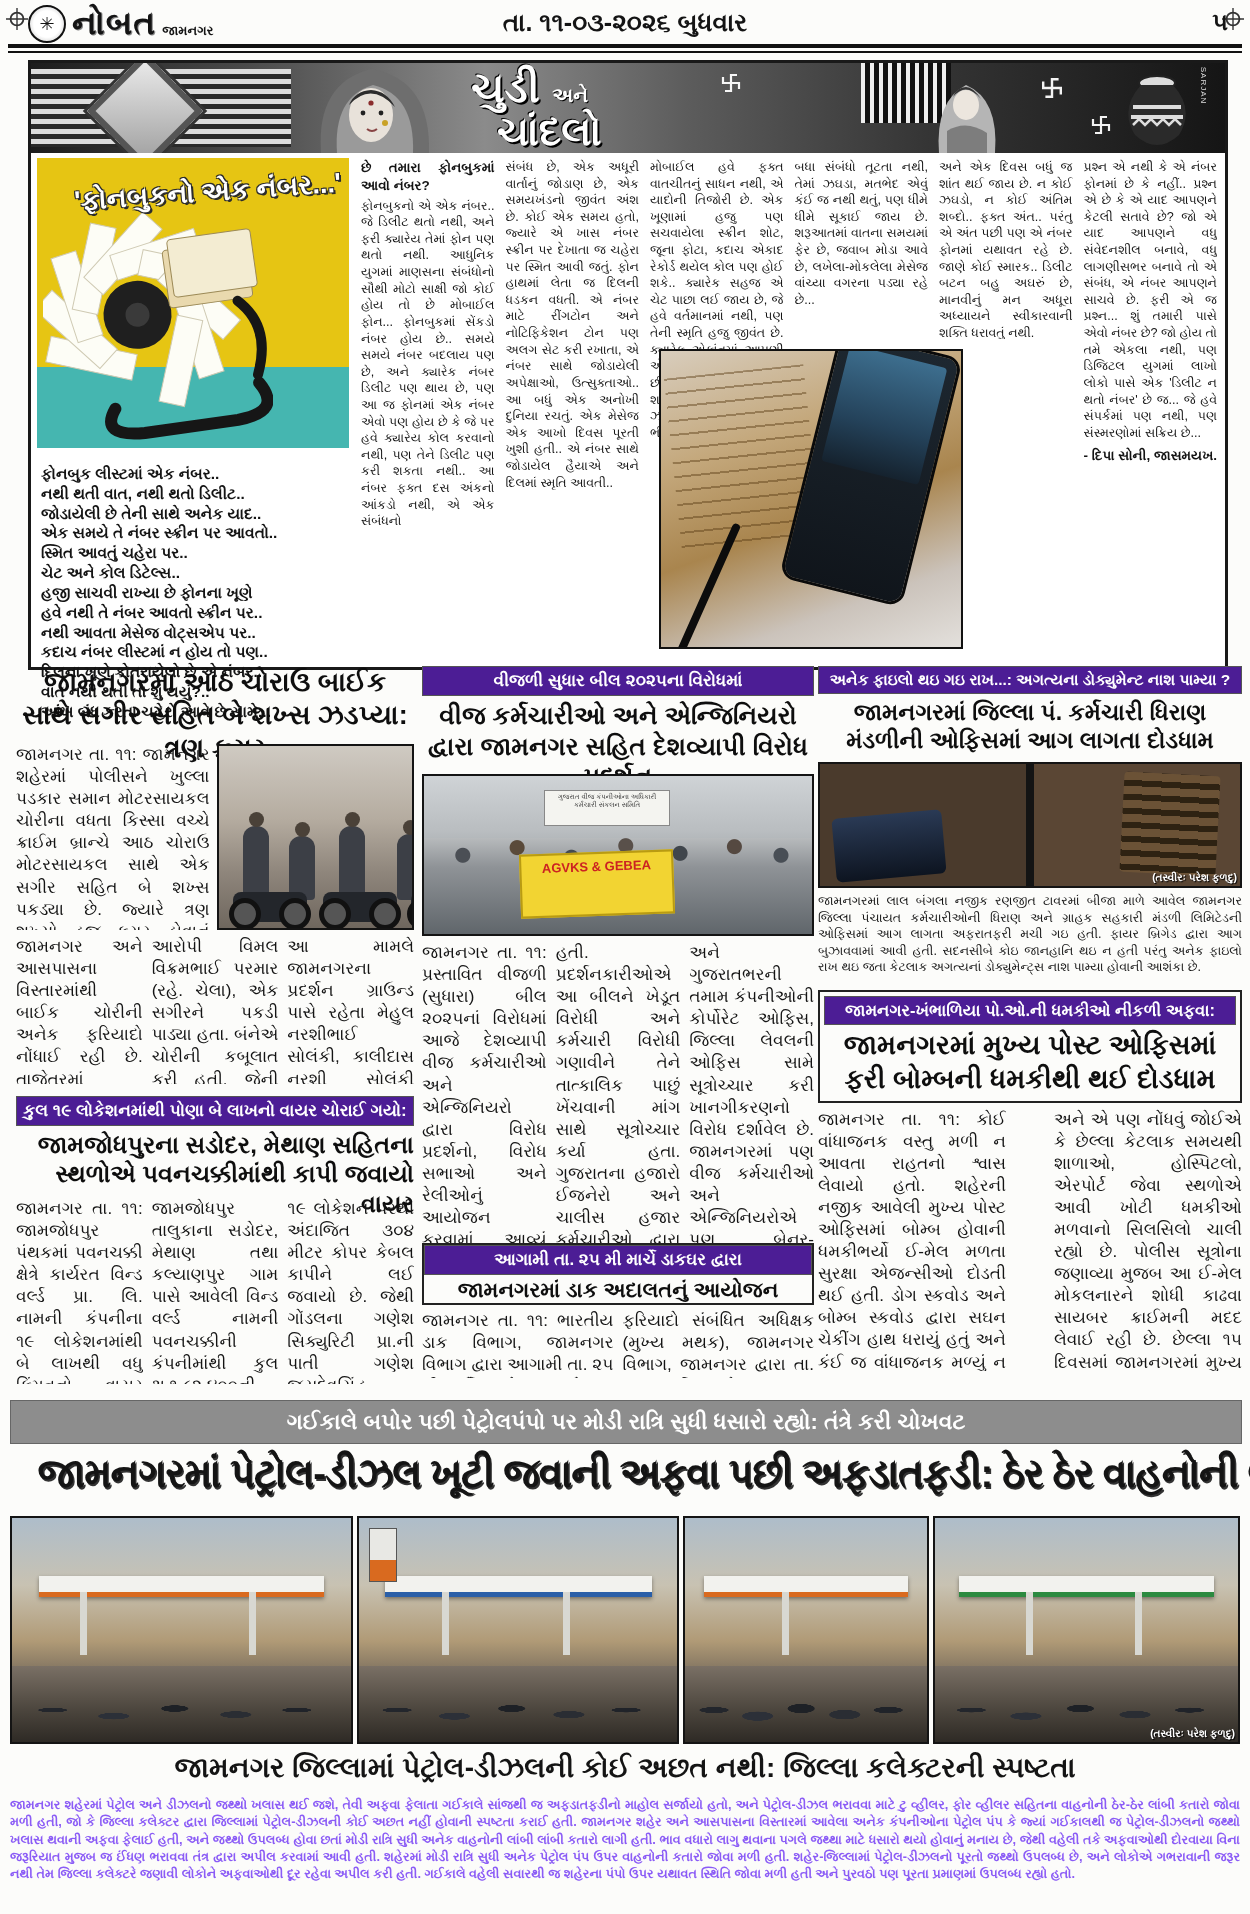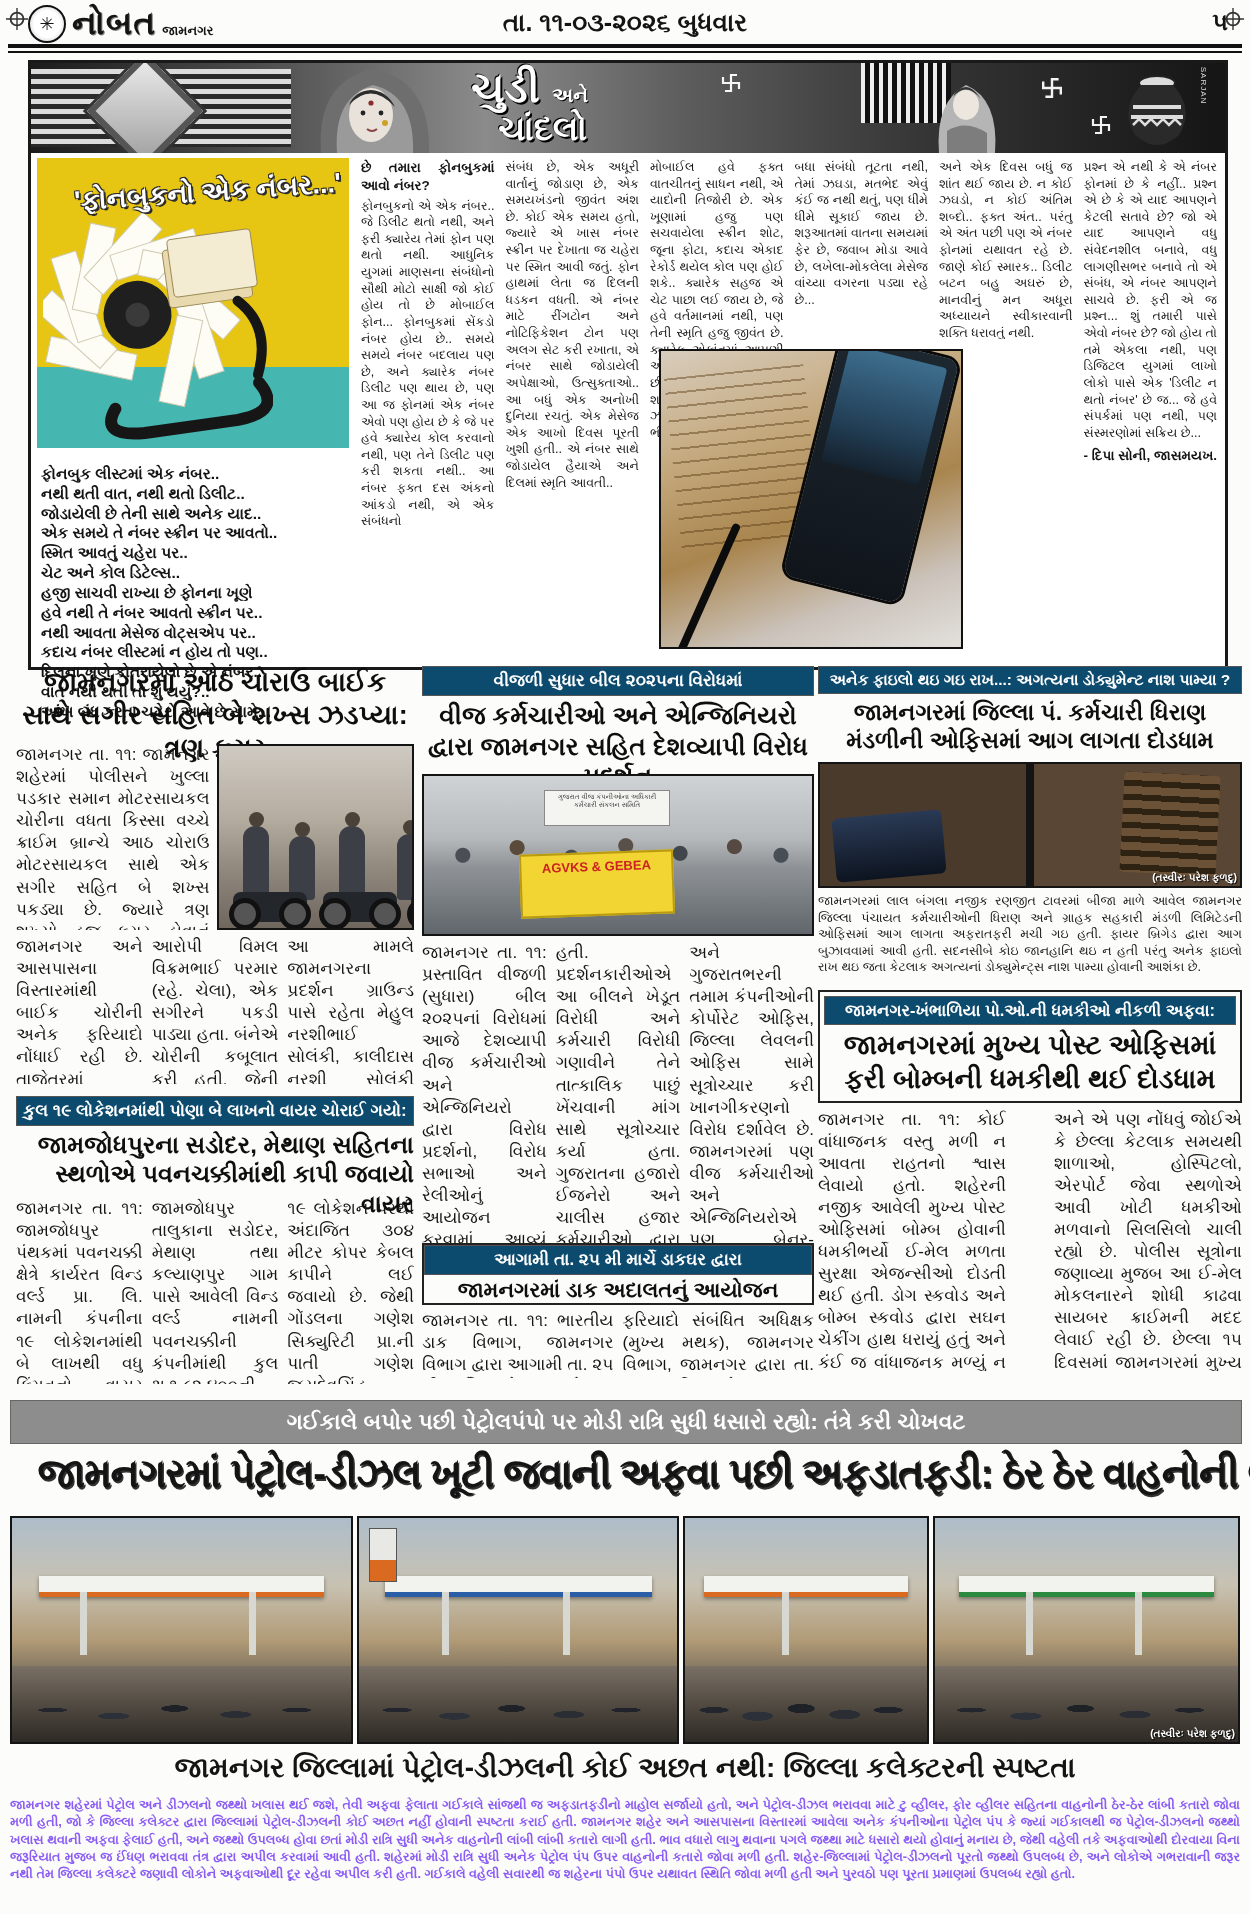--- a/index.html
+++ b/index.html
@@ -19,42 +19,42 @@
   .rule2{left:8px;right:8px;top:51px;height:1.5px;background:#111;}
 
   
   .feature{left:28px;top:60px;width:1194px;height:604px;border:3.5px solid #191919;background:#fff;}
   .fbanner{position:relative;height:90px;background:linear-gradient(90deg,#1c1c1c 0%,#4a4a4a 18%,#8b8b8b 38%,#5c5c5c 55%,#353535 75%,#151515 100%);overflow:hidden;}
   .fb-stripes{position:absolute;left:0;top:6px;width:260px;height:78px;background:repeating-linear-gradient(180deg,#dcdcdc 0 5px,#2a2a2a 5px 10px);}
   .fb-diamond{position:absolute;left:70px;top:4px;width:82px;height:82px;background:linear-gradient(135deg,#efefef,#9a9a9a);transform:rotate(45deg);border:3px solid #333;box-shadow:inset 0 0 0 6px #555;}
   .fb-title{position:absolute;left:440px;top:4px;color:#fff;line-height:1;}
   .fb-t1{font-size:42px;font-weight:bold;text-shadow:2px 2px 0 #000,-1px -1px 0 #000;}
   .fb-t2{font-size:20px;font-weight:bold;margin-left:8px;text-shadow:1px 1px 0 #000;}
-  .fb-t3{font-size:34px;font-weight:bold;margin-top:2px;margin-left:26px;text-shadow:2px 2px 0 #000,-1px -1px 0 #000;text-align:center;}
+  .fb-t3{font-size:40px;font-weight:bold;margin-top:2px;margin-left:26px;text-shadow:2px 2px 0 #000,-1px -1px 0 #000;text-align:center;}
   .fb-bars{position:absolute;left:830px;top:0;width:90px;height:60px;background:repeating-linear-gradient(90deg,#eee 0 4px,#111 4px 9px);}
   .fb-sarjan{position:absolute;right:2px;top:18px;color:#ddd;font-size:8px;transform:rotate(90deg);letter-spacing:1px;}
   .fcontent{position:relative;height:505px;}
   .rolodex{left:6px;top:5px;width:312px;height:290px;background:linear-gradient(180deg,#e6c513 0 72%,#45b6b0 72% 100%);overflow:hidden;}
   .rolo-title{position:absolute;right:8px;top:18px;text-align:right;color:#fff;font-weight:bold;font-size:27px;line-height:1.25;
       text-shadow:2px 2px 0 #2c2c2c,-1px -1px 0 #2c2c2c,1px -1px 0 #2c2c2c,-1px 1px 0 #2c2c2c;transform:rotate(-4deg);}
   .poem{left:10px;top:311px;width:306px;font-size:15.5px;font-weight:bold;line-height:1.28;}
   .fcols{left:330px;top:6px;width:856px;height:492px;display:flex;gap:11px;}
   .fcol{flex:1;font-size:12.6px;line-height:1.32;text-align:justify;overflow:hidden;}
   .fcol-head{font-weight:bold;font-size:13.5px;margin-bottom:3px;}
   .fshort{max-height:180px;overflow:hidden;}
   .fphoto{left:628px;top:196px;width:300px;height:296px;border:2px solid #111;
       background:linear-gradient(160deg,#d8cdbd 0%,#c4a87c 30%,#a9854e 55%,#cbc3bb 80%,#e3e0dc 100%);overflow:hidden;}
   .fphoto .bookline{position:absolute;left:12px;top:20px;width:140px;height:180px;background:repeating-linear-gradient(180deg,rgba(90,60,20,.45) 0 2px,transparent 2px 14px);transform:rotate(-6deg);}
   .fphoto .phone{position:absolute;right:30px;top:-8px;width:120px;height:250px;background:linear-gradient(180deg,#1d2730,#10151b);border-radius:12px;transform:rotate(14deg);box-shadow:0 0 0 3px #0a0a0a;}
   .fphoto .screen{position:absolute;left:10px;top:10px;width:100px;height:120px;background:linear-gradient(180deg,#3d6e8e,#24425a 60%,#15222e);border-radius:4px;}
   .fphoto .cable{position:absolute;left:40px;bottom:-30px;width:8px;height:160px;background:#0c0c0c;transform:rotate(24deg);border-radius:4px;}
   .fbyline{font-weight:bold;text-align:right;margin-top:6px;font-size:13.5px;}
 
   
-  .kicker{background:#0c4a6e;color:#fff;font-weight:bold;text-align:center;font-size:17px;padding:4px 2px;border:1.5px solid #555;}
+  .kicker{background:#4c1d95;color:#fff;font-weight:bold;text-align:center;font-size:17px;padding:4px 2px;border:1.5px solid #555;}
   .headline{font-weight:bold;text-align:center;line-height:1.22;color:#0e0e0e;}
   .bodycols{display:flex;gap:9px;}
   .bcol{flex:1;font-size:17px;line-height:1.3;text-align:justify;overflow:hidden;}
   .photo{border:2px solid #141414;position:relative;overflow:hidden;}
   .cap{position:absolute;right:3px;bottom:2px;color:#fff;font-size:10.5px;font-weight:bold;text-shadow:1px 1px 1px #000;}
 
   
   .bike{left:16px;top:666px;width:398px;height:424px;}
   .bike .headline{font-size:27px;height:74px;}
   .bikemid{display:flex;gap:7px;height:186px;margin-top:4px;}

